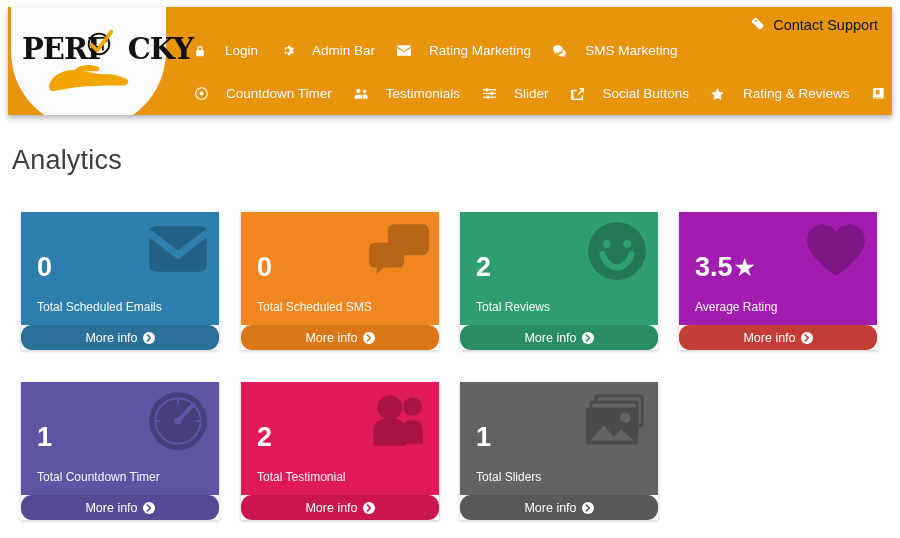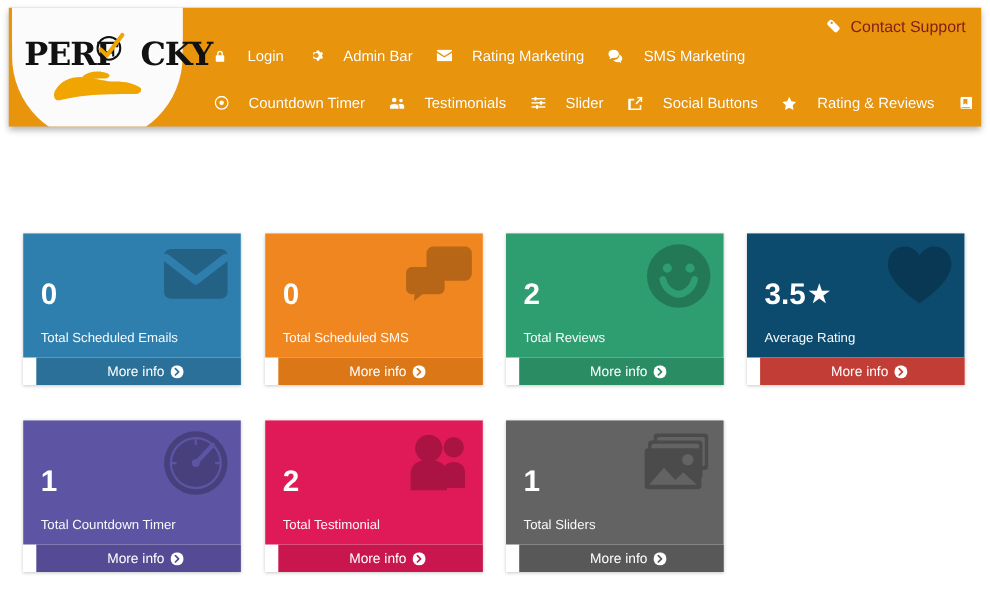--- a/index.html
+++ b/index.html
@@ -52,21 +52,21 @@
     display:inline-flex;align-items:center;gap:18px;
     color:#ffffff;font-size:13.5px;line-height:15px;
     white-space:nowrap;margin-right:22px;cursor:pointer;
     text-shadow:0 0 1px rgba(0,0,0,.12);
   }
   .nav-item .ic{display:inline-flex;align-items:center;justify-content:center;width:14px;height:14px;flex:0 0 14px;}
   .nav-item .ic svg{display:block;}
   .support{
     position:absolute;right:14px;top:10px;
     display:inline-flex;align-items:center;gap:6px;
-    color:#7f1d1d;font-size:14.5px;white-space:nowrap;cursor:pointer;
+    color:#0f172a;font-size:14.5px;white-space:nowrap;cursor:pointer;
   }
 
   
   .page-title{
     position:absolute;left:12px;top:145px;
     font-size:27px;color:#3c4043;font-weight:400;letter-spacing:.2px;
   }
 
   
   .grid{position:absolute;left:0;top:212px;width:900px;}
@@ -85,23 +85,23 @@
   .card .lbl{
     position:absolute;left:16px;top:88px;
     font-size:12px;color:#ffffff;opacity:.96;white-space:nowrap;
   }
   .card .big-ic{
     position:absolute;right:8px;top:8px;width:66px;height:62px;
     opacity:.23;
   }
   .card .big-ic svg{display:block;width:100%;height:100%;fill:#000;}
   .card-foot{
-    position:absolute;left:12px;bottom:-25px;width:198px;height:25px;
+    position:absolute;left:0;bottom:-25px;width:198px;height:25px;
     display:flex;align-items:center;justify-content:center;gap:5px;
-    color:#fff;font-size:12.5px;cursor:pointer;
+    color:#fff;font-size:12.5px;cursor:pointer;border-radius:11px;
   }
   .cardwrap{position:absolute;width:198px;height:138px;overflow:hidden;box-shadow:0 1px 3px rgba(0,0,0,.22);}
   .cardwrap .card{position:absolute;left:0;top:0;box-shadow:none;}
   .cardwrap .card-foot{bottom:0;}
   .c1{left:21px;}
   .c2{left:241px;}
   .c3{left:460px;}
   .c4{left:679px;}
 </style>
 </head>
@@ -242,20 +242,21 @@
     <div class="support">
       <span class="ic" style="width:16px;height:16px;display:inline-flex;">
         <svg viewBox="0 0 16 16" width="15" height="15">
             <path d="M3.4 1.6l-1.8 1.8a2 2 0 000 2.8l6.4 6.4a2 2 0 002.8 0l1.8-1.8a2 2 0 000-2.8L6.2 1.6a2 2 0 00-2.8 0zm1.2 3.2a1.1 1.1 0 111.6-1.6 1.1 1.1 0 01-1.6 1.6z" fill="#fff"></path>
           </svg>
       </span>
       <span>Contact Support</span>
     </div>
   </div>
 
+  <div class="page-title">Analytics</div>
 
   <div class="grid">
 
     <div class="row">
 
       <div class="cardwrap c1">
         <div class="card" style="background:#2f7fae;">
           <div class="big-ic">
             <svg viewBox="0 0 64 60">
                 <rect x="4" y="6" width="56" height="44" rx="6" fill="#000"></rect>
@@ -318,21 +319,21 @@
         <div class="card-foot" style="background:#298c63;">
           <span>More info</span>
           <svg viewBox="0 0 14 14" width="12" height="12">
               <circle cx="7" cy="7" r="7" fill="#fff"></circle>
               <path d="M5.2 3.6L8.6 7l-3.4 3.4" stroke="#298c63" stroke-width="1.8" fill="none" stroke-linecap="round" stroke-linejoin="round"></path>
             </svg>
         </div>
       </div>
 
       <div class="cardwrap c4">
-        <div class="card" style="background:#0c4a6e;">
+        <div class="card" style="background:#a21caf;">
           <div class="big-ic">
             <svg viewBox="0 0 64 60">
                 <path d="M32 54S4 36 4 20C4 10 11 4 19 4c6 0 11 4 13 8 2-4 7-8 13-8 8 0 15 6 15 16 0 16-28 34-28 34z" fill="#000"></path>
               </svg>
           </div>
           <div class="num">
             <span>3.5</span>
               <span class="star">★</span>
           </div>
           <div class="lbl">Average Rating</div>

